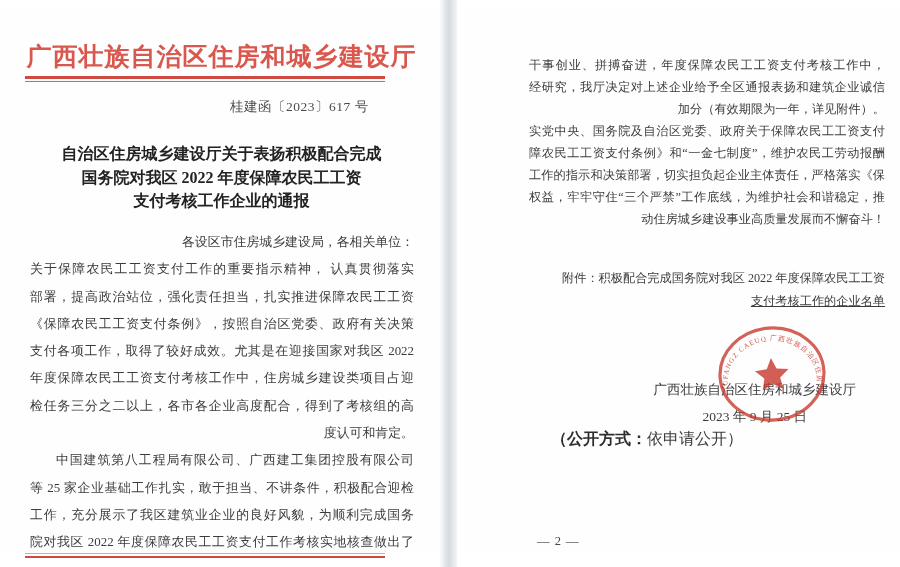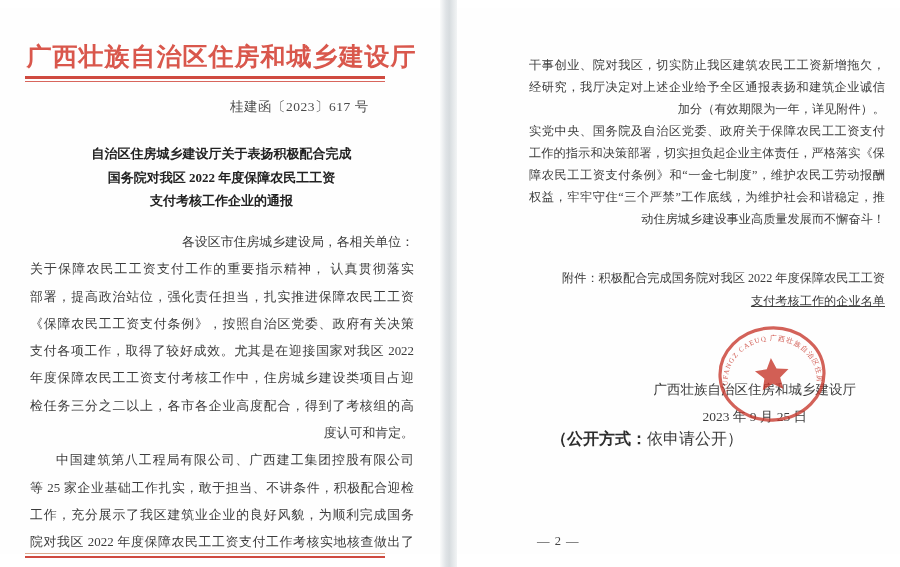--- a/index.html
+++ b/index.html
@@ -13,21 +13,21 @@
   
   .agency-head{position:absolute;top:32px;left:24px;right:24px;text-align:center;
                font-size:25px;font-weight:bold;letter-spacing:1px;color:#d9574c;
                font-family:"Liberation Serif", serif;}
   .rule-top{position:absolute;top:68px;left:25px;width:360px;height:2px;
             border-top:3px solid #cf4a40;border-bottom:1px solid #d8655c;}
   .rule-bottom{position:absolute;top:545px;left:25px;width:360px;height:2px;
             border-top:1px solid #dcaa8f;border-bottom:2px solid #cf4a40;}
   .doc-number{position:absolute;top:90px;left:230px;font-size:13.5px;color:#4a4a4a;letter-spacing:.5px;}
   .doc-title{position:absolute;top:134px;left:18px;right:18px;text-align:center;
-             font-size:13px;line-height:23.5px;font-weight:bold;color:#222;}
+             font-size:16px;line-height:23.5px;font-weight:bold;color:#222;}
   .body1{position:absolute;top:221px;left:30px;width:384px;
          font-size:12.9px;line-height:27.3px;color:#3c3c3c;}
   
   .body2{position:absolute;top:46px;left:72px;width:356px;
          font-size:12.2px;line-height:22px;color:#3c3c3c;}
   .ln{white-space:nowrap;text-align:right;}
   .fill{text-align:justify;text-align-last:justify;}
   .body1 .ind{padding-left:26px;}
   .body2 .ind{padding-left:24px;}
   .attachment{position:absolute;top:259px;left:72px;width:356px;
@@ -74,26 +74,26 @@
 
     </div>
 
     <div class="rule-bottom"></div>
   </div>
 
   <div id="gutter"></div>
 
   <div class="page" id="page2">
     <div class="body2">
-      <div class="ln fill">干事创业、院对我区，切实防止我区建筑农民工工资新增拖欠，</div>
+      <div class="ln fill">干事创业、拼搏奋进，年度保障农民工工资支付考核工作中，</div>
       <div class="ln fill">经研究，我厅决定对上述企业给予全区通报表扬和建筑企业诚信</div>
       <div class="ln">加分（有效期限为一年，详见附件）。</div>
       <div class="ln fill">实党中央、国务院及自治区党委、政府关于保障农民工工资支付</div>
+      <div class="ln fill">障农民工工资支付条例》和“一金七制度”，维护农民工劳动报酬</div>
       <div class="ln fill">工作的指示和决策部署，切实担负起企业主体责任，严格落实《保</div>
-      <div class="ln fill">障农民工工资支付条例》和“一金七制度”，维护农民工劳动报酬</div>
       <div class="ln fill">权益，牢牢守住“三个严禁”工作底线，为维护社会和谐稳定，推</div>
       <div class="ln">动住房城乡建设事业高质量发展而不懈奋斗！</div>
     </div>
 
     <div class="attachment">
       <div class="ln a1">附件：积极配合完成国务院对我区 2022 年度保障农民工工资</div>
       <div class="ln a2">支付考核工作的企业名单</div>
     </div>
 
     <div class="signature">

